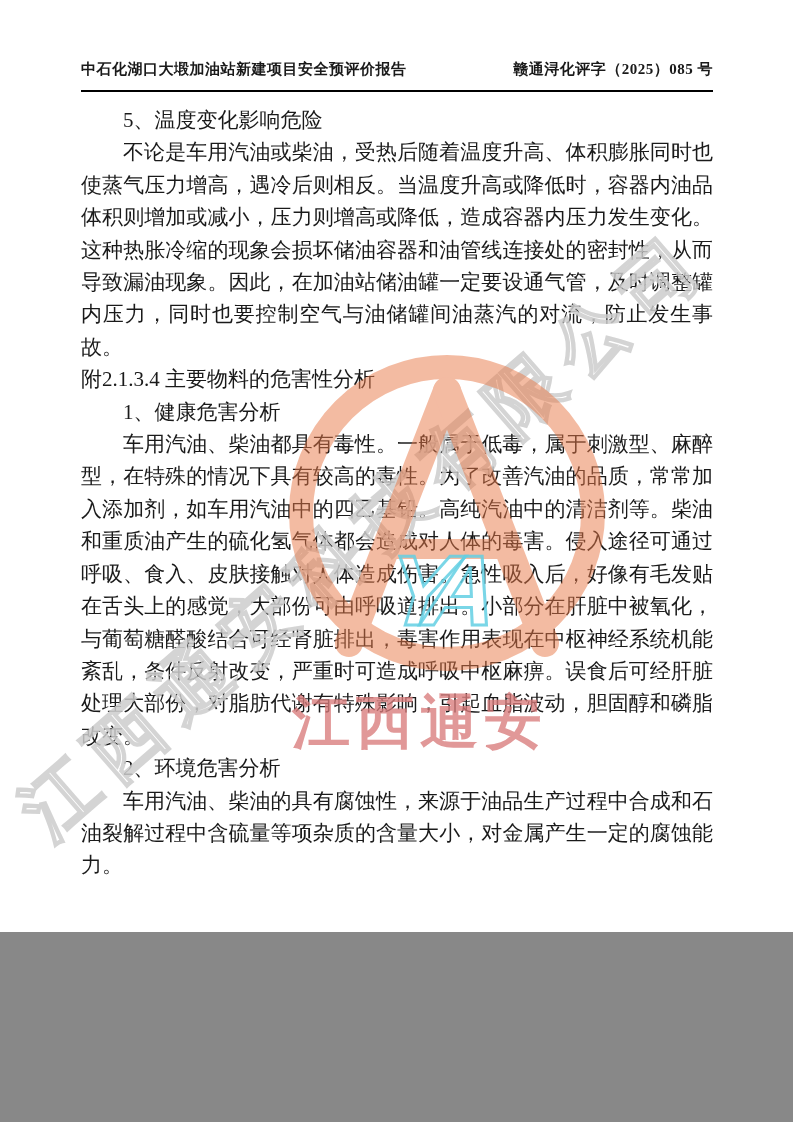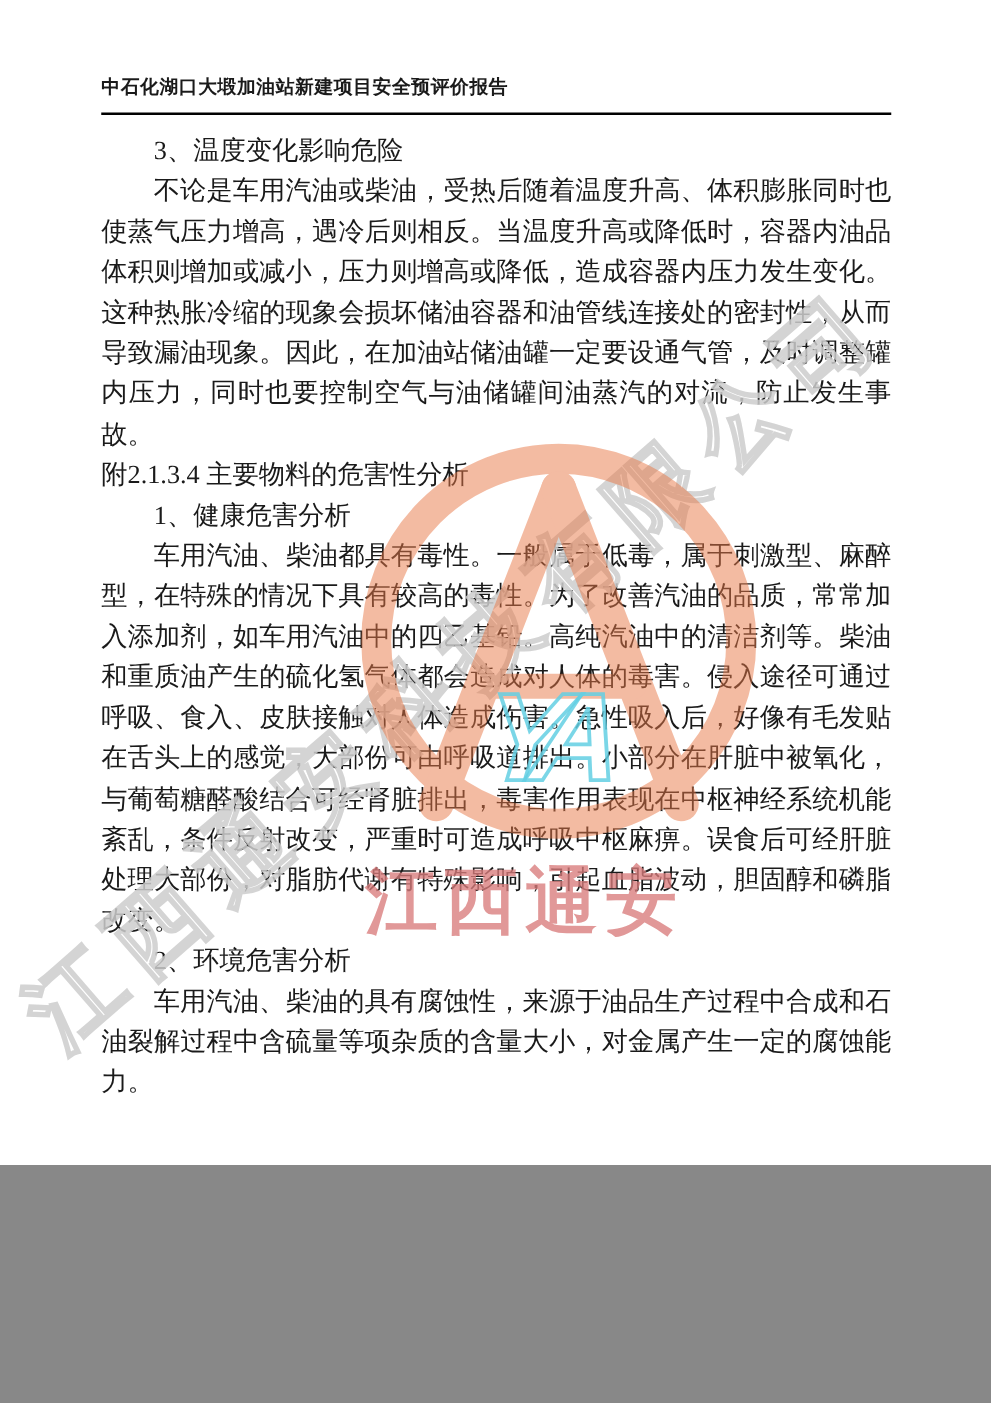--- a/index.html
+++ b/index.html
@@ -75,25 +75,26 @@
     z-index:6;pointer-events:none;
   }
 </style>
 </head>
 <body>
 
 <div class="page">
 
   <div class="header">
     <span>中石化湖口大塅加油站新建项目安全预评价报告</span>
+    <span>赣通浔化评字（2025）085 号</span>
   </div>
   <div class="header-rule"></div>
 
   <div class="content">
-    <p class="p-indent">3、温度变化影响危险</p>
+    <p class="p-indent">5、温度变化影响危险</p>
     <p class="p-indent">不论是车用汽油或柴油，受热后随着温度升高、体积膨胀同时也使蒸气压力增高，遇冷后则相反。当温度升高或降低时，容器内油品体积则增加或减小，压力则增高或降低，造成容器内压力发生变化。这种热胀冷缩的现象会损坏储油容器和油管线连接处的密封性，从而导致漏油现象。因此，在加油站储油罐一定要设通气管，及时调整罐内压力，同时也要控制空气与油储罐间油蒸汽的对流，防止发生事故。</p>
     <p class="p-flush">附2.1.3.4 主要物料的危害性分析</p>
     <p class="p-indent">1、健康危害分析</p>
     <p class="p-indent">车用汽油、柴油都具有毒性。一般属于低毒，属于刺激型、麻醉型，在特殊的情况下具有较高的毒性。为了改善汽油的品质，常常加入添加剂，如车用汽油中的四乙基铅。高纯汽油中的清洁剂等。柴油和重质油产生的硫化氢气体都会造成对人体的毒害。侵入途径可通过呼吸、食入、皮肤接触对人体造成伤害。急性吸入后，好像有毛发贴在舌头上的感觉，大部份可由呼吸道排出。小部分在肝脏中被氧化，与葡萄糖醛酸结合可经肾脏排出，毒害作用表现在中枢神经系统机能紊乱，条件反射改变，严重时可造成呼吸中枢麻痹。误食后可经肝脏处理大部份，对脂肪代谢有特殊影响，引起血脂波动，胆固醇和磷脂改变。</p>
     <p class="p-indent">2、环境危害分析</p>
     <p class="p-indent">车用汽油、柴油的具有腐蚀性，来源于油品生产过程中合成和石油裂解过程中含硫量等项杂质的含量大小，对金属产生一定的腐蚀能力。</p>
   </div>
 
   <div class="wm-diagonal">江西通安科技有限公司</div>
 

